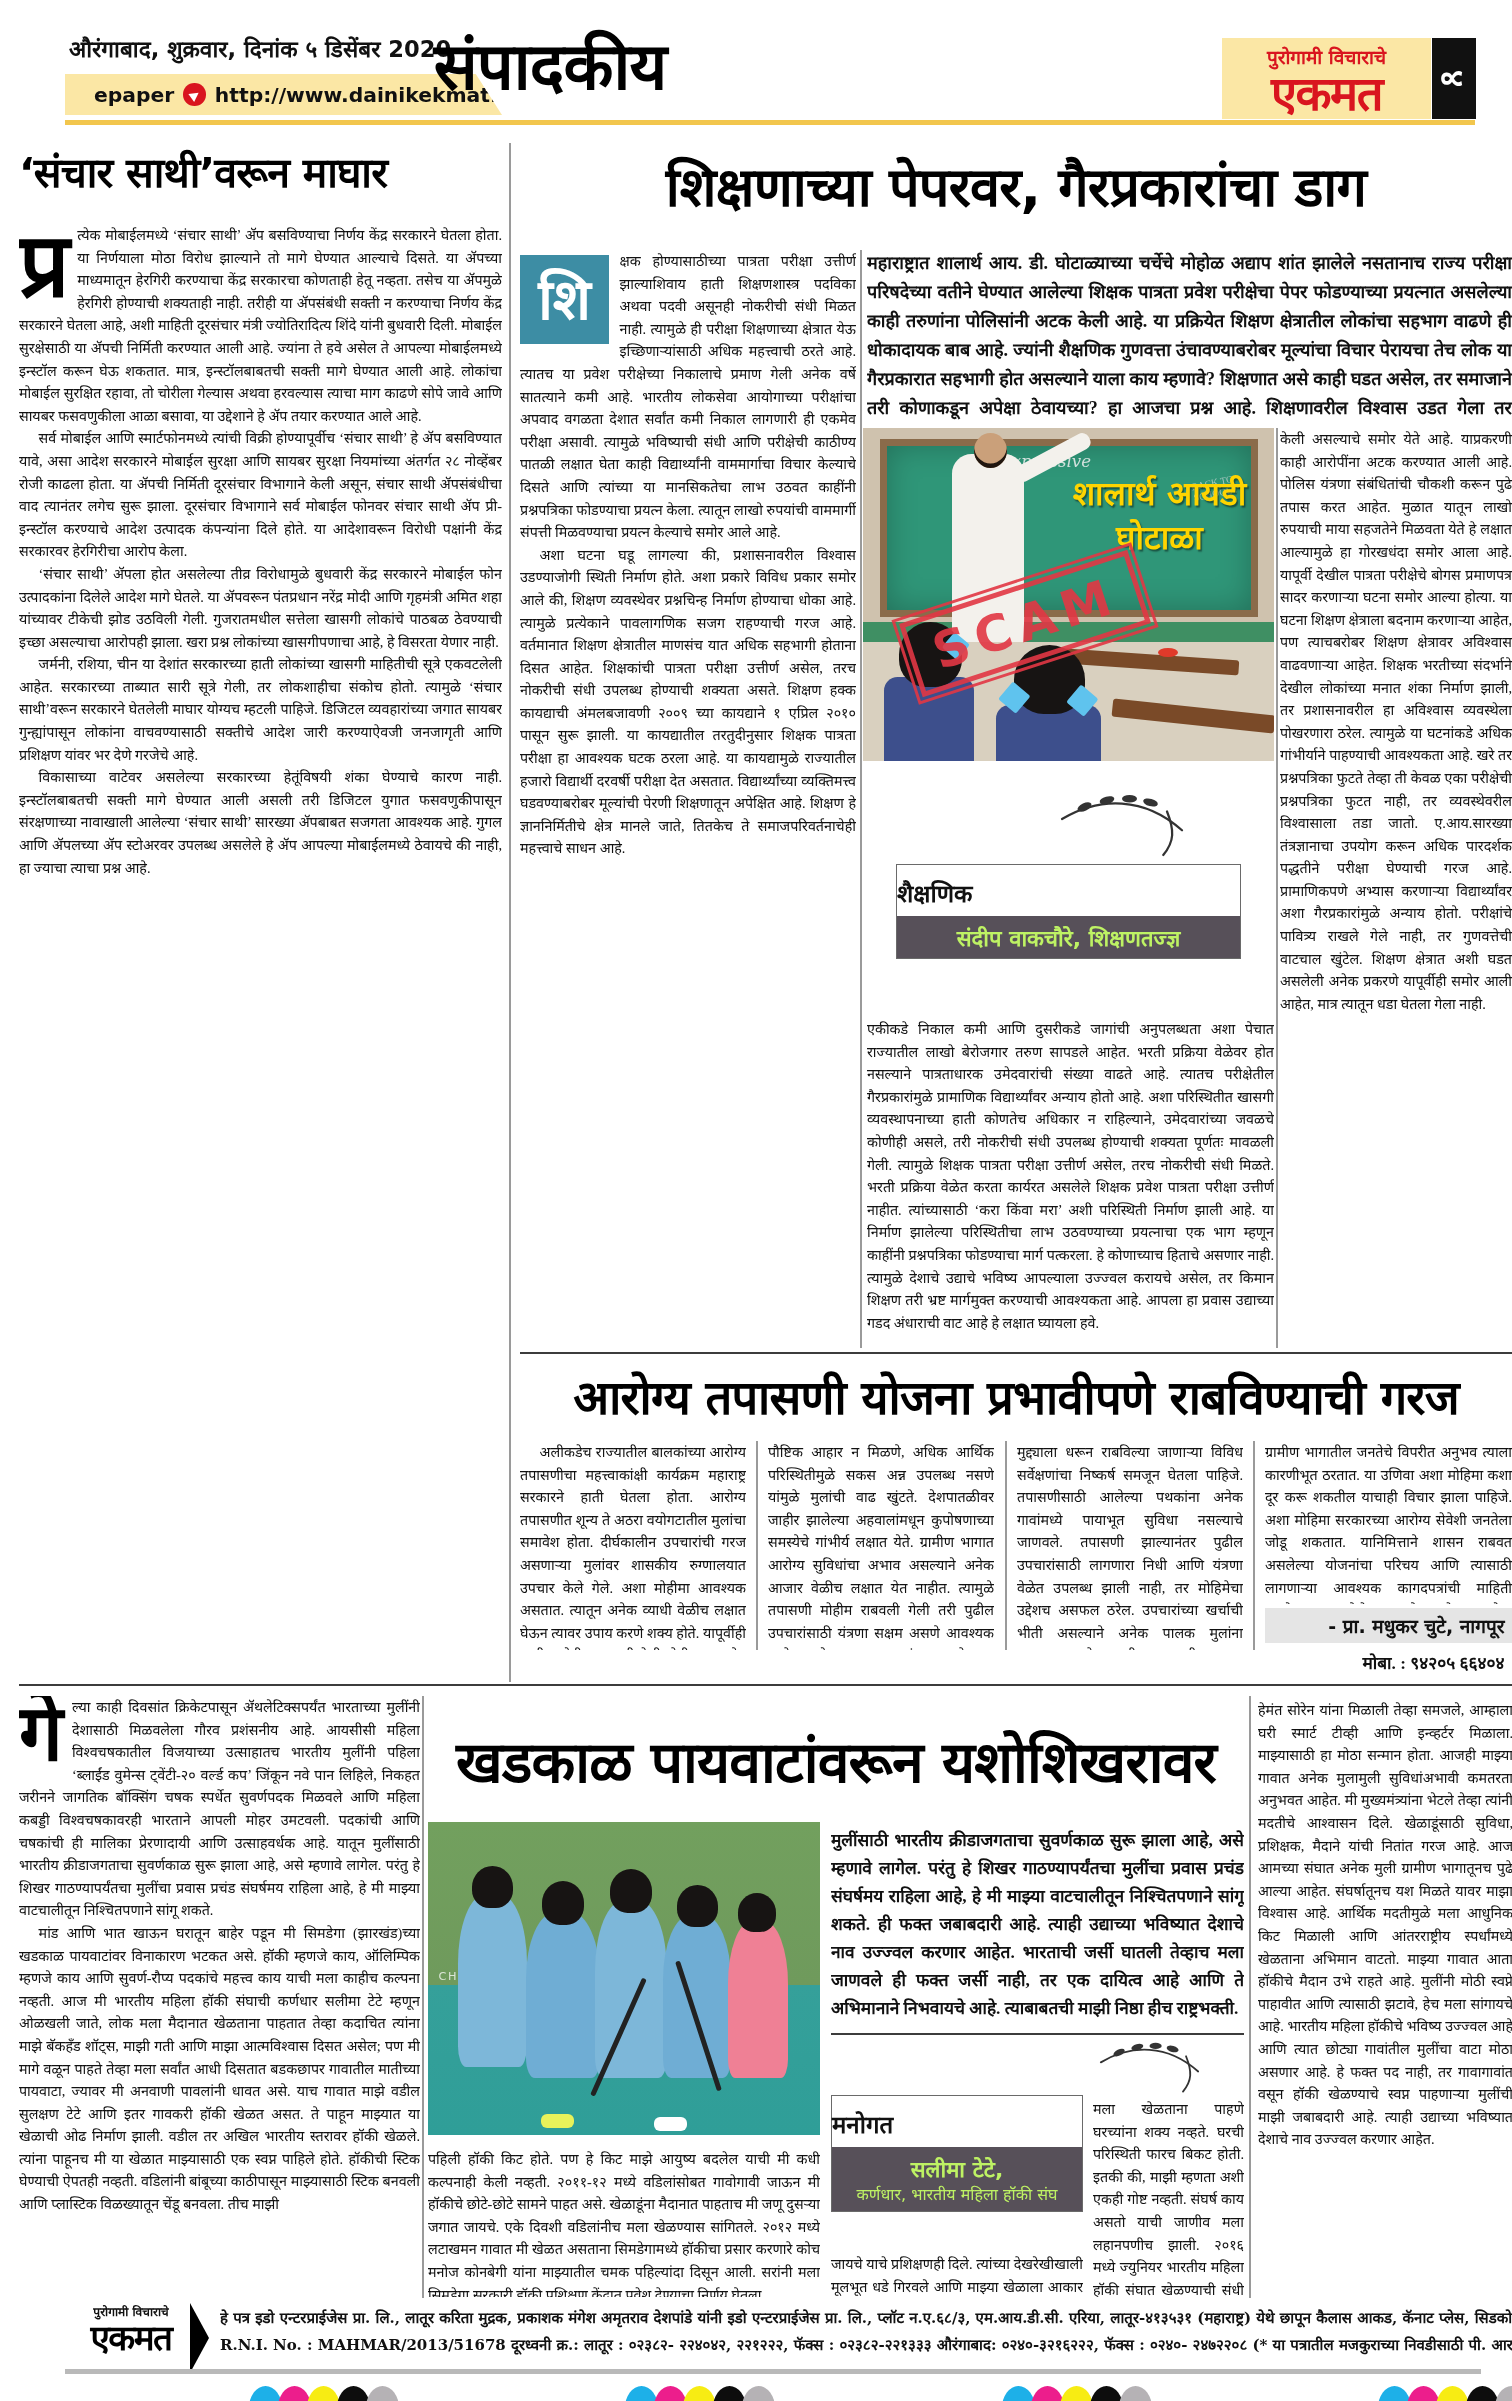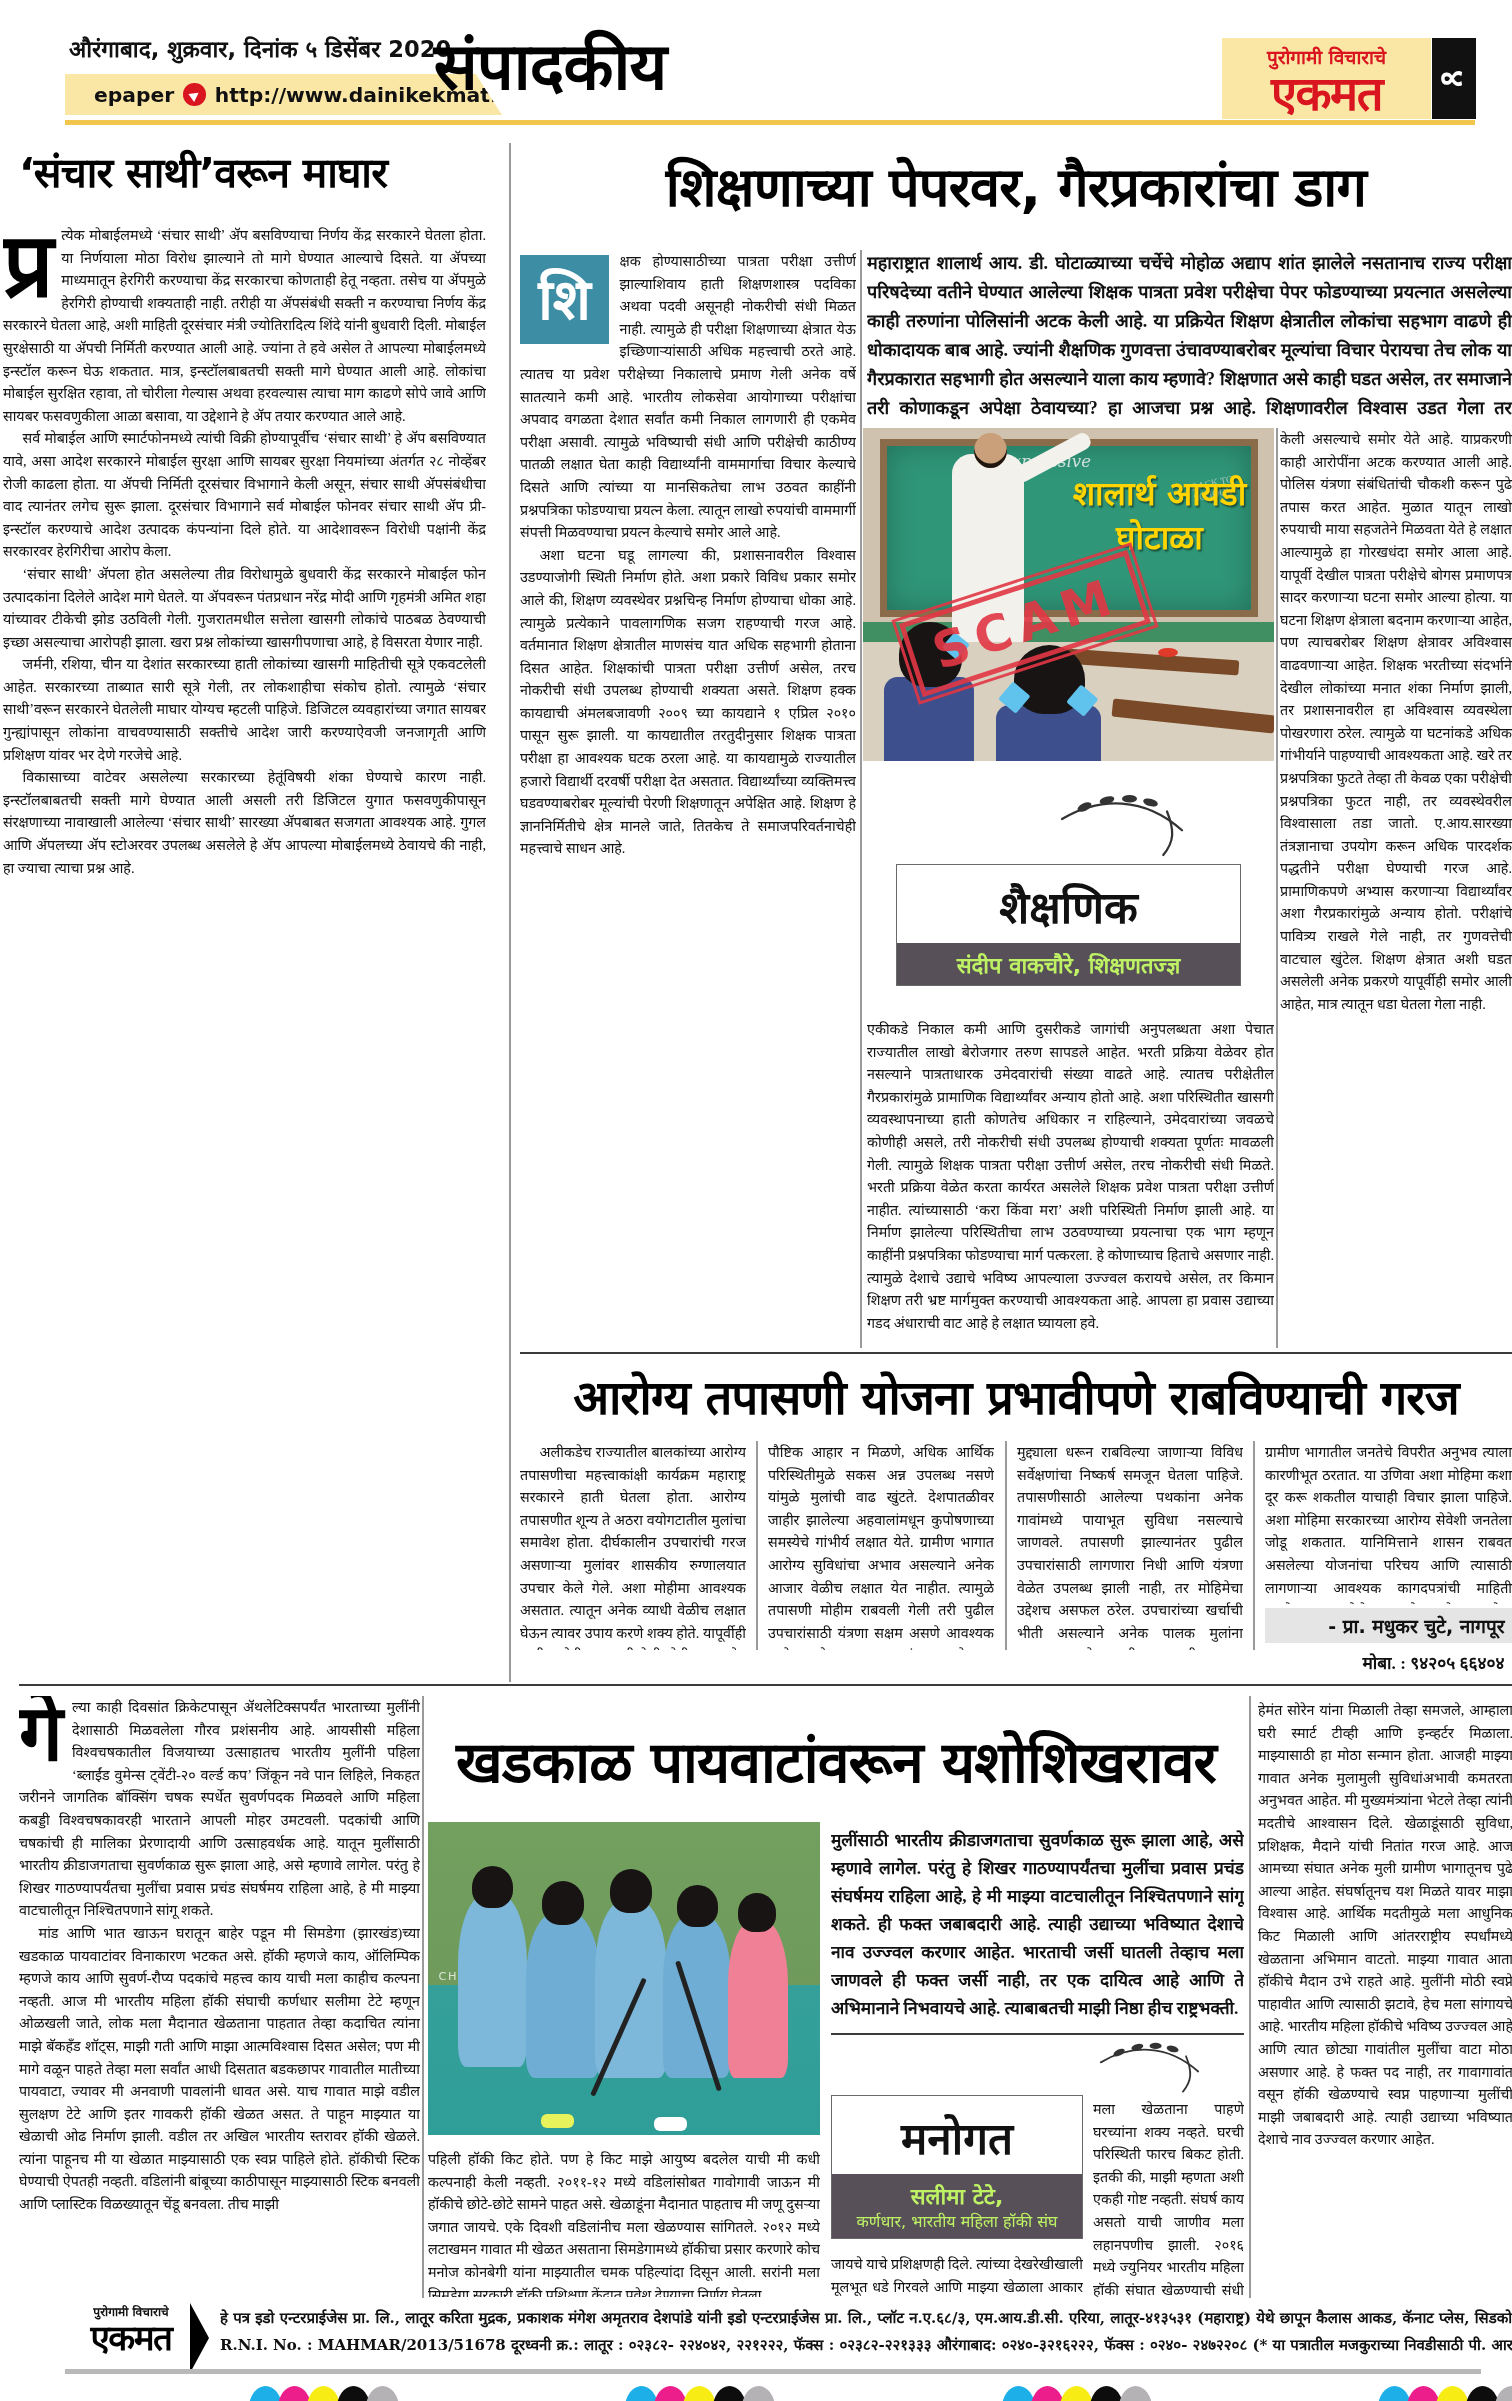--- a/index.html
+++ b/index.html
@@ -25,21 +25,21 @@
   #epaper-icon:after{content:"";position:absolute;left:6.8px;top:6px;border:5.3px solid transparent;border-left:9px solid #fff;transform:rotate(-35deg)}
   #section-title{left:377px;top:19.6px;width:346px;text-align:center;font-size:65px}
   #brand-box{left:1222px;top:38px;width:209px;height:81px;background:var(--band-yellow);text-align:center;padding-top:6px}
   #brand-tagline{color:var(--brand-red);font-size:19px;font-weight:bold;font-family:"DejaVu Sans",sans-serif}
   #brand-name{color:var(--brand-red);font-size:47px;font-weight:bold;font-family:"DejaVu Serif",serif;line-height:48px;letter-spacing:-1.5px}
   #pageno-box{left:1432px;top:38px;width:44px;height:81px;background:#111;color:#fff;display:flex;align-items:center;justify-content:center}
   #pageno-box span{transform:rotate(90deg);font-size:33px;font-weight:bold;font-family:"DejaVu Sans",sans-serif}
   #gold-rule{left:65px;top:120px;width:1410px;height:5.3px;background:var(--rule-gold)}
   
   .infobox{border:1.5px solid #6a6a6a}
-  .infobox .ib-title{text-align:center;font-size:44px;font-weight:bold;font-family:Liberation Mono, monospace;padding:10.5px 0 7.5px}
+  .infobox .ib-title{text-align:left;font-size:24px;font-weight:bold;font-family:Liberation Mono, monospace;padding:10.5px 0 7.5px}
   .infobox .ib-bar{background:var(--bar-dark);color:#bef264;text-align:center;font-family:"DejaVu Sans",sans-serif;padding:6px 3px}
   .ib-author{font-size:22px;font-weight:bold}
   .ib-role{font-size:16px}
   
   #class-img{left:863px;top:428px;width:411px;height:333px;background:#cfc2ae;overflow:hidden}
   #board{position:absolute;left:16.6px;top:10.5px;width:378px;height:178px;background:var(--board-green);border:7.5px solid #8a6b4a;box-shadow:inset 0 0 30px rgba(0,0,0,.25)}
   #chalk{position:absolute;left:113px;top:6px;color:#eee;font-style:italic;font-size:16.6px;font-family:"DejaVu Serif",serif;opacity:.85}
   #chalk2{position:absolute;right:6px;top:30px;color:#ddd;font-size:9.8px;transform:rotate(-12deg);opacity:.7;width:53px;line-height:11.3px}
   #wallband{position:absolute;left:0;top:194px;width:100%;height:19.6px;background:#3f8f63}
   #floorwall{position:absolute;left:0;top:214px;width:100%;height:119px;background:#d9d0bf}
@@ -86,21 +86,21 @@
   <div class="abs" id="brand-box">
     <div id="brand-tagline">पुरोगामी विचाराचे</div>
     <div id="brand-name">एकमत</div>
   </div>
   <div class="abs" id="pageno-box">
     <span>४</span>
   </div>
   <div class="abs" id="gold-rule"></div>
 
   <div class="abs hl" style="left:19px;top:143px;width:483px;font-size:41px;text-align:left">‘संचार साथी’वरून माघार</div>
-  <div class="abs body-txt" style="left:3px;top:224px;width:483px;height:1455px">
+  <div class="abs body-txt" style="left:19px;top:224px;width:483px;height:1455px">
     <p class="nofirst"><span class="dropcap" style="font-size:89px;line-height:72px;padding:4.5px 7.5px 0 0">प्र</span><span>त्येक मोबाईलमध्ये ‘संचार साथी’ ॲप बसविण्याचा निर्णय केंद्र सरकारने घेतला होता. या निर्णयाला मोठा विरोध झाल्याने तो मागे घेण्यात आल्याचे दिसते. या ॲपच्या माध्यमातून हेरगिरी करण्याचा केंद्र सरकारचा कोणताही हेतू नव्हता. तसेच या ॲपमुळे हेरगिरी होण्याची शक्यताही नाही. तरीही या ॲपसंबंधी सक्ती न करण्याचा निर्णय केंद्र सरकारने घेतला आहे, अशी माहिती दूरसंचार मंत्री ज्योतिरादित्य शिंदे यांनी बुधवारी दिली. मोबाईल सुरक्षेसाठी या ॲपची निर्मिती करण्यात आली आहे. ज्यांना ते हवे असेल ते आपल्या मोबाईलमध्ये इन्स्टॉल करून घेऊ शकतात. मात्र, इन्स्टॉलबाबतची सक्ती मागे घेण्यात आली आहे. लोकांचा मोबाईल सुरक्षित रहावा, तो चोरीला गेल्यास अथवा हरवल्यास त्याचा माग काढणे सोपे जावे आणि सायबर फसवणुकीला आळा बसावा, या उद्देशाने हे ॲप तयार करण्यात आले आहे.</span></p>
     <p>सर्व मोबाईल आणि स्मार्टफोनमध्ये त्यांची विक्री होण्यापूर्वीच ‘संचार साथी’ हे ॲप बसविण्यात यावे, असा आदेश सरकारने मोबाईल सुरक्षा आणि सायबर सुरक्षा नियमांच्या अंतर्गत २८ नोव्हेंबर रोजी काढला होता. या ॲपची निर्मिती दूरसंचार विभागाने केली असून, संचार साथी ॲपसंबंधीचा वाद त्यानंतर लगेच सुरू झाला. दूरसंचार विभागाने सर्व मोबाईल फोनवर संचार साथी ॲप प्री-इन्स्टॉल करण्याचे आदेश उत्पादक कंपन्यांना दिले होते. या आदेशावरून विरोधी पक्षांनी केंद्र सरकारवर हेरगिरीचा आरोप केला.</p>
     <p>‘संचार साथी’ ॲपला होत असलेल्या तीव्र विरोधामुळे बुधवारी केंद्र सरकारने मोबाईल फोन उत्पादकांना दिलेले आदेश मागे घेतले. या ॲपवरून पंतप्रधान नरेंद्र मोदी आणि गृहमंत्री अमित शहा यांच्यावर टीकेची झोड उठविली गेली. गुजरातमधील सत्तेला खासगी लोकांचे पाठबळ ठेवण्याची इच्छा असल्याचा आरोपही झाला. खरा प्रश्न लोकांच्या खासगीपणाचा आहे, हे विसरता येणार नाही.</p>
     <p>जर्मनी, रशिया, चीन या देशांत सरकारच्या हाती लोकांच्या खासगी माहितीची सूत्रे एकवटलेली आहेत. सरकारच्या ताब्यात सारी सूत्रे गेली, तर लोकशाहीचा संकोच होतो. त्यामुळे ‘संचार साथी’वरून सरकारने घेतलेली माघार योग्यच म्हटली पाहिजे. डिजिटल व्यवहारांच्या जगात सायबर गुन्ह्यांपासून लोकांना वाचवण्यासाठी सक्तीचे आदेश जारी करण्याऐवजी जनजागृती आणि प्रशिक्षण यांवर भर देणे गरजेचे आहे.</p>
     <p>विकासाच्या वाटेवर असलेल्या सरकारच्या हेतूंविषयी शंका घेण्याचे कारण नाही. इन्स्टॉलबाबतची सक्ती मागे घेण्यात आली असली तरी डिजिटल युगात फसवणुकीपासून संरक्षणाच्या नावाखाली आलेल्या ‘संचार साथी’ सारख्या ॲपबाबत सजगता आवश्यक आहे. गुगल आणि ॲपलच्या ॲप स्टोअरवर उपलब्ध असलेले हे ॲप आपल्या मोबाईलमध्ये ठेवायचे की नाही, हा ज्याचा त्याचा प्रश्न आहे.</p>
   </div>
   <div class="abs vline" style="left:509px;top:143px;height:1539px"></div>
 
   <div class="abs hl" style="left:520px;top:148px;width:992px;text-align:center;font-size:54px">शिक्षणाच्या पेपरवर, गैरप्रकारांचा डाग</div>
 

